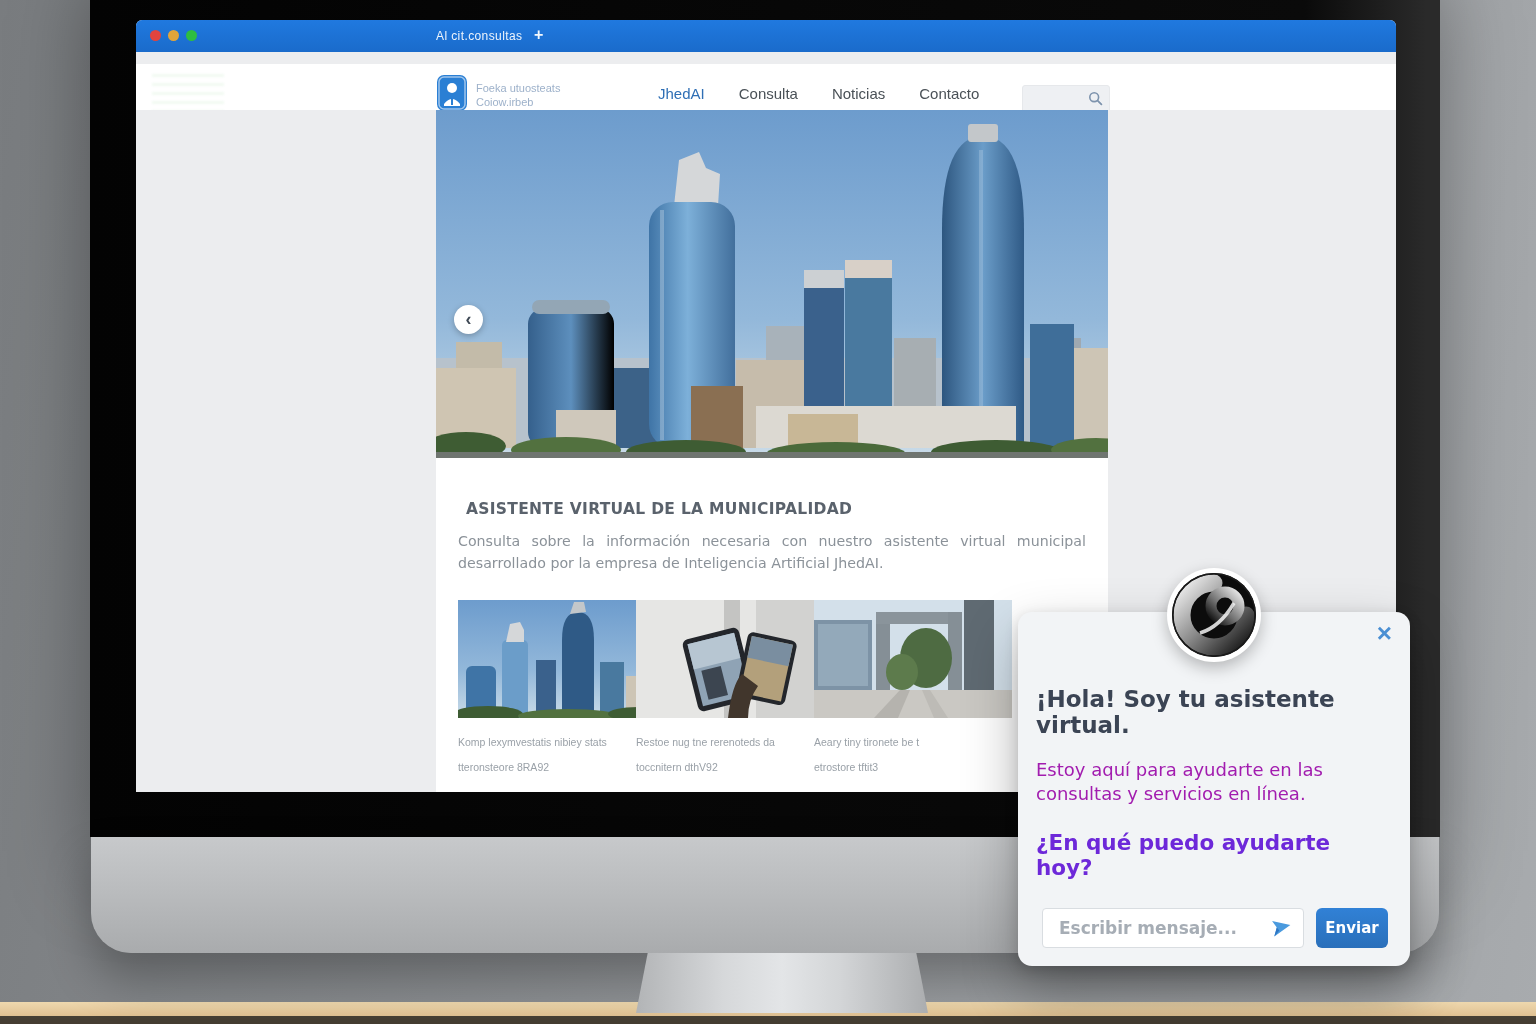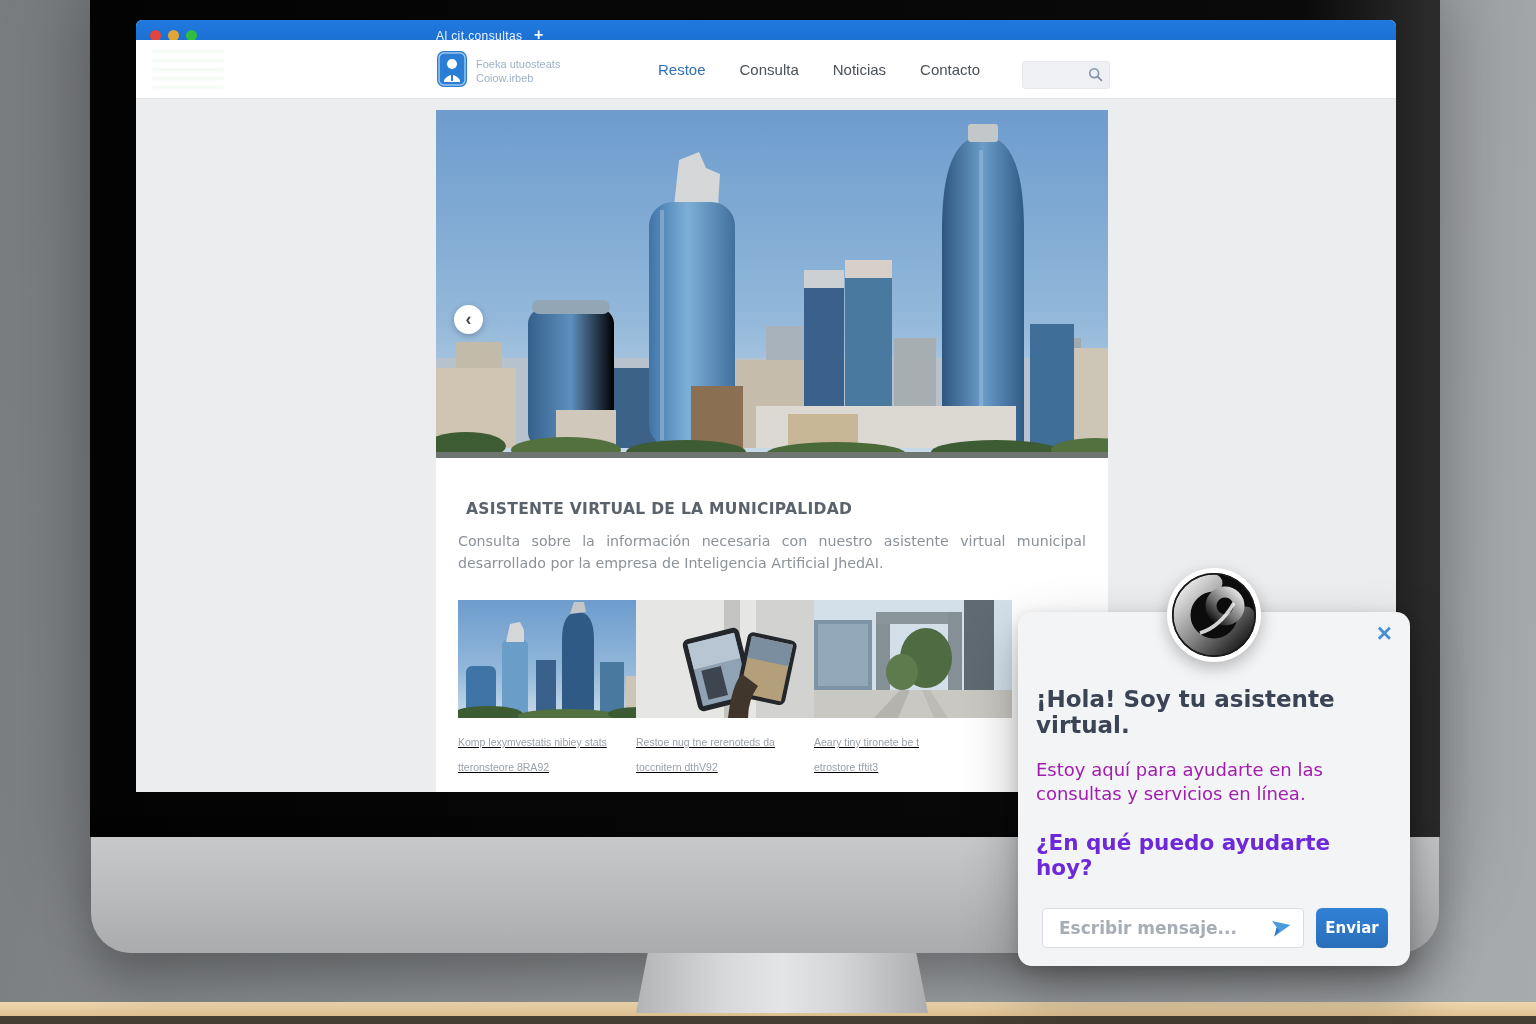--- a/index.html
+++ b/index.html
@@ -29,21 +29,21 @@
     border-radius:6px 6px 0 0;overflow:hidden;background:#ecedef;}
   .tabbar{position:absolute;left:0;top:0;right:0;height:32px;
     background:linear-gradient(180deg,#2079df,#1a6bcb);}
   .lights{position:absolute;left:14px;top:10px;display:flex;gap:7px;}
   .light{width:11px;height:11px;border-radius:50%;}
   .light.red{background:#e0443e;} .light.yellow{background:#e2a53a;} .light.green{background:#2ebd41;}
   .tabtitle{position:absolute;left:300px;top:0;height:32px;line-height:32px;
     color:rgba(255,255,255,.92);font-size:12px;letter-spacing:.4px;}
   .newtab{position:absolute;left:398px;top:0;height:32px;line-height:30px;
     color:rgba(255,255,255,.95);font-size:16px;font-weight:bold;cursor:default;}
-  .hdr{position:absolute;left:0;top:20px;right:0;height:58px;background:#ffffff;
+  .hdr{position:absolute;left:0;top:44px;right:0;height:58px;background:#ffffff;
     border-bottom:1px solid #e3e5e8;}
   .ghost{position:absolute;left:16px;top:10px;width:72px;height:40px;opacity:.5;filter:blur(1px);
     background:repeating-linear-gradient(180deg,rgba(120,205,125,.20) 0 3px,transparent 3px 9px);}
   .sitelogo{position:absolute;left:301px;top:11px;display:flex;gap:9px;align-items:center;cursor:pointer;}
   .logotext{font-size:11px;line-height:14px;color:#9db1ca;}
   .nav{position:absolute;left:522px;top:0;height:58px;display:flex;gap:34px;align-items:center;}
   .nav .item{font-size:15px;color:#4a5157;cursor:pointer;}
   .nav .item.active{color:#2f6fb5;}
   .search{position:absolute;left:886px;top:21px;width:86px;height:26px;background:#eef0f3;
     border-radius:3px;border:1px solid #e6e8eb;}
@@ -54,21 +54,21 @@
   .hero svg{display:block;}
   .prevbtn{position:absolute;left:18px;top:195px;width:29px;height:29px;border-radius:50%;
     background:#fff;box-shadow:0 2px 6px rgba(0,0,0,.25);text-align:center;line-height:28px;
     font-size:18px;font-weight:bold;color:#3e4854;cursor:pointer;}
   .section{padding:0 22px;}
   .sec-h{margin-top:42px;padding-left:8px;font-size:15.5px;font-weight:bold;color:#5a626c;
     letter-spacing:.3px;font-family:"DejaVu Sans",sans-serif;}
   .sec-p{margin-top:13px;font-size:14.2px;color:#8b9299;text-align:justify;line-height:1.52;
     font-family:"DejaVu Sans",sans-serif;}
   .cards{margin-top:26px;display:flex;gap:16px;}
-  .card{width:162px;cursor:pointer;text-decoration:underline;}
+  .card{width:162px;cursor:pointer;}
   .card .thumb{width:198px;height:118px;overflow:hidden;background:#ddd;}
   .card .cap{margin-top:12px;font-size:10.5px;color:#9aa1a8;line-height:2.35;}
   
   .widget{position:absolute;left:1018px;top:612px;width:392px;height:354px;z-index:40;
     background:#f2f4f6;border-radius:14px;
     box-shadow:0 24px 55px rgba(0,0,0,.30),0 4px 14px rgba(0,0,0,.15);}
   .wlogo{position:absolute;left:50%;margin-left:-47px;top:-44px;width:94px;height:94px;
     border-radius:50%;background:#fff;box-shadow:0 6px 16px rgba(0,0,0,.25);
     display:flex;align-items:center;justify-content:center;}
   .wclose{position:absolute;top:8px;right:18px;font-size:26px;font-weight:bold;color:#4a8fd3;
@@ -123,21 +123,21 @@
           <path d="M7 29 Q15 19 23 29 L23 31 L7 31 Z" fill="#ffffff"></path>
           <rect x="14" y="21" width="2" height="9" fill="#2a7fd4"></rect>
         </svg>
       </span>
       <span class="logotext">
         <span>Foeka utuosteats</span><br>
         <span>Coiow.irbeb</span>
       </span>
     </div>
     <nav class="nav">
-      <span class="item active">Restoe</span>
+      <span class="item active">JhedAI</span>
       <span class="item">Consulta</span>
       <span class="item">Noticias</span>
       <span class="item">Contacto</span>
     </nav>
     <div class="search">
       <input style="position: absolute; left: 4px; top: 2px; width: 58px; height: 20px; border: none; background: transparent; outline: none; font-size: 12px; color: rgb(85, 85, 85);" placeholder="">
       <svg width="15" height="15" viewBox="0 0 15 15">
         <circle cx="6.2" cy="6.2" r="4.4" fill="none" stroke="#7d93ad" stroke-width="1.6"></circle>
         <line x1="9.6" y1="9.6" x2="13.4" y2="13.4" stroke="#7d93ad" stroke-width="1.8" stroke-linecap="round"></line>
       </svg>

